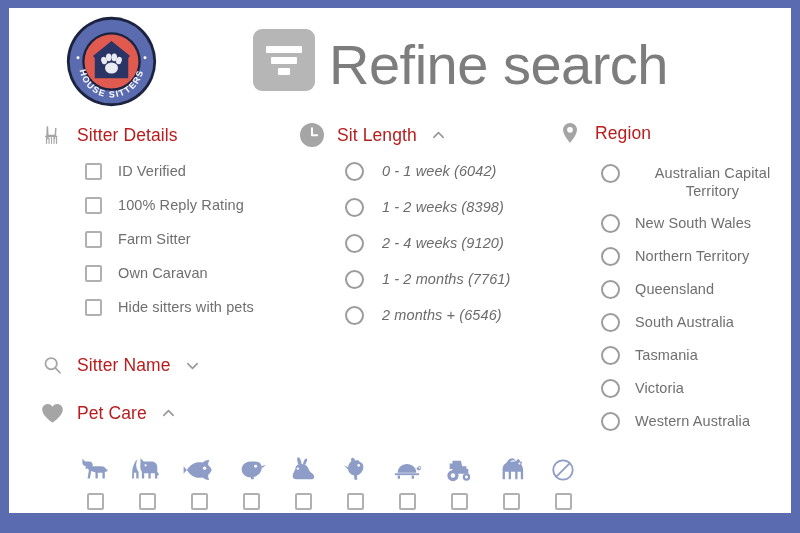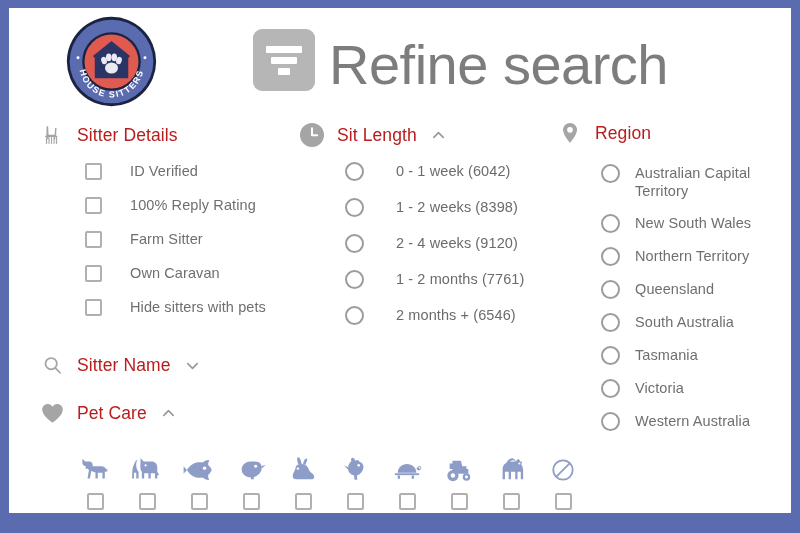--- a/index.html
+++ b/index.html
@@ -107,21 +107,21 @@
     display: flex;
     align-items: center;
     justify-content: center;
   }
 
   
   .opt-list {
     margin-top: 12px;
     padding-left: 54px;
   }
-  .opt-list.region-list { padding-left: 52px; margin-top: 16px; }
+  .opt-list.region-list { padding-left: 52px; margin-top: 16px; text-align: center; }
 
   .opt-row {
     display: flex;
     align-items: flex-start;
     margin-bottom: 16px;
   }
   .opt-row:last-child { margin-bottom: 0; }
 
   .cbox {
     width: 17px;
@@ -139,26 +139,26 @@
     flex: 0 0 19px;
     border: 2px solid #9c9c9c;
     border-radius: 50%;
     background: #fff;
     box-sizing: border-box;
     margin-top: 0px;
   }
   .opt-label {
     font-size: 14.5px;
     color: #6f6f6f;
-    margin-left: 28px;
+    margin-left: 16px;
     line-height: 18px;
     letter-spacing: 0.1px;
   }
   .col-sitlen .opt-row { margin-bottom: 17px; }
-  .col-sitlen .opt-label { margin-left: 32px; color: #6b6b6b; }
+  .col-sitlen .opt-label { margin-left: 18px; color: #6b6b6b; font-style: italic; }
   .col-region .opt-row { margin-bottom: 14px; }
   .col-region .opt-label { margin-left: 15px; max-width: 155px; }
 
   
   .sub-head { margin-top: 34px; }
   .sub-head.pet { margin-top: 18px; }
 
   
   .pet-row {
     position: absolute;

